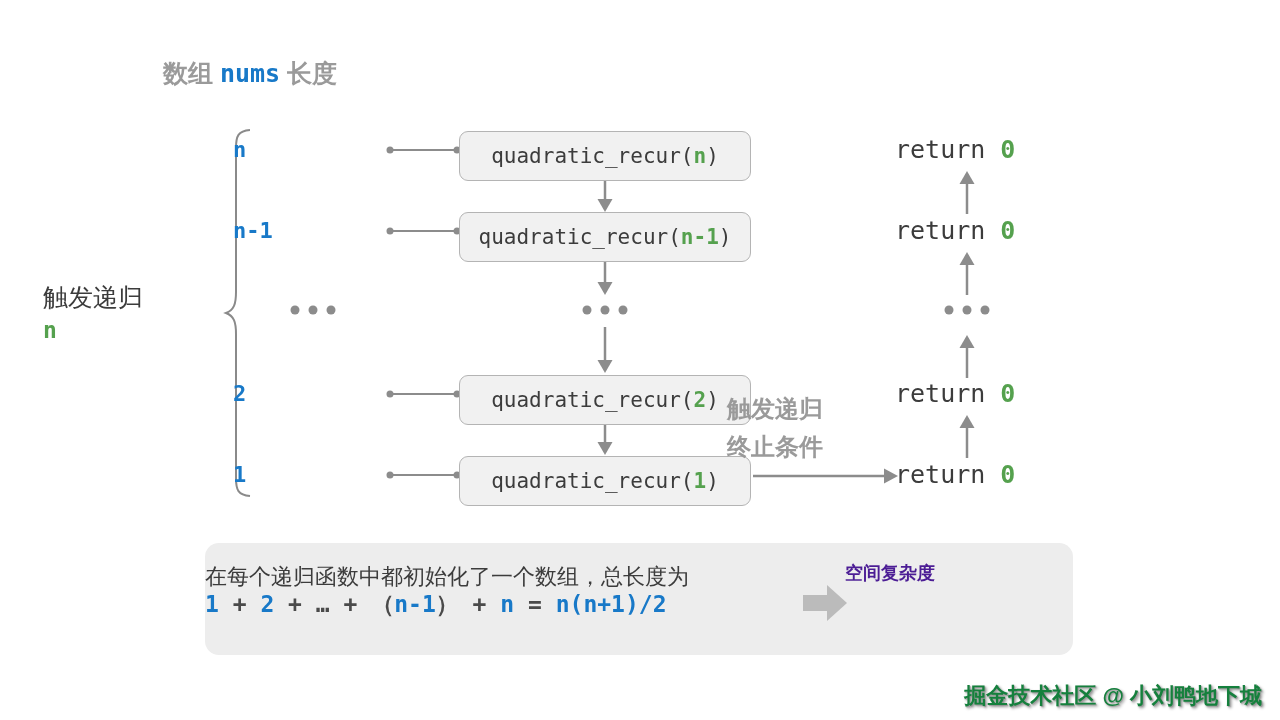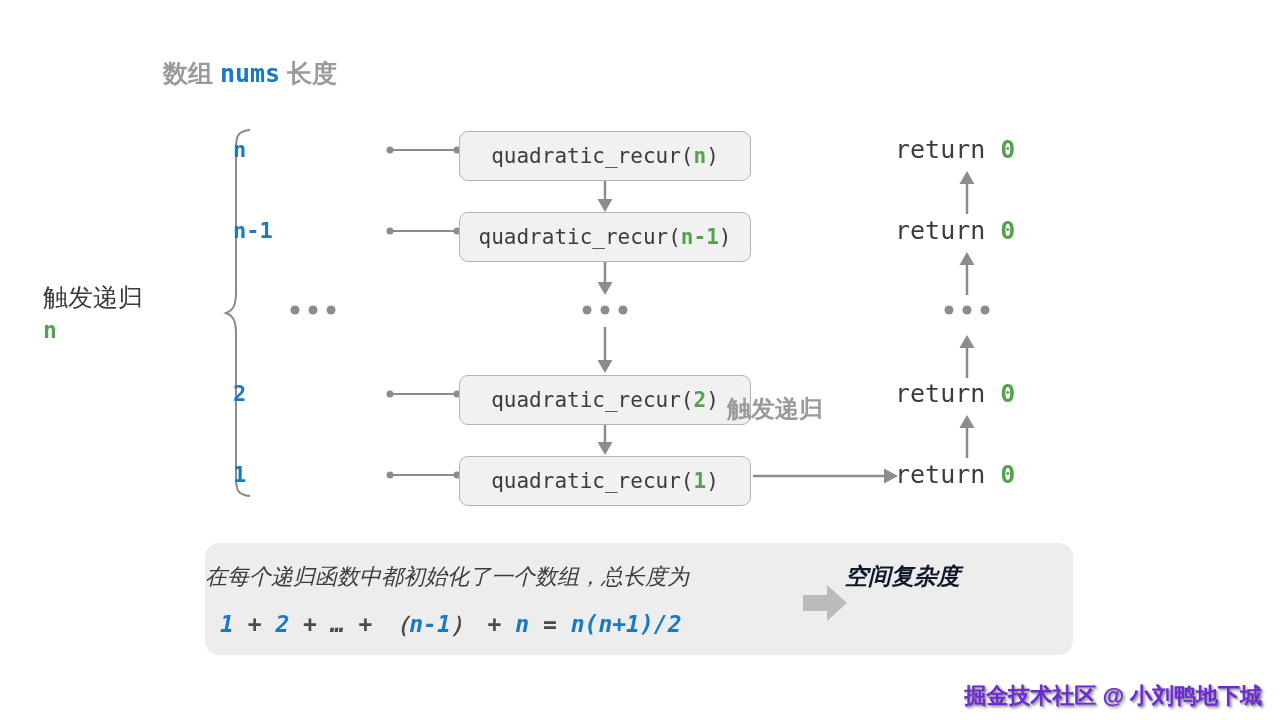--- a/index.html
+++ b/index.html
@@ -24,32 +24,32 @@
   .call-box{left:459px;width:292px;height:50px;background:var(--box-bg);
             border:1.5px solid var(--box-border);border-radius:9px;box-sizing:border-box;
             display:flex;align-items:center;justify-content:center;
             font-size:21px;color:var(--dark-text);}
   .call-arg{color:var(--green);font-weight:700;}
   .return-text{left:895px;width:140px;font-size:25px;color:var(--dark-text);line-height:28px;}
   .return-val{color:var(--green);font-weight:700;}
 
   .term-note{left:727px;width:200px;font-size:24px;font-weight:700;color:var(--gray-text);line-height:30px;}
 
-  .panel{left:205px;top:543px;width:868px;height:112px;background:var(--panel-bg);border-radius:14px;font-style:italic;}
+  .panel{left:205px;top:543px;width:868px;height:112px;background:var(--panel-bg);border-radius:14px;}
   .panel-line1{left:0;top:19px;width:570px;font-size:22px;color:var(--dark-text);}
-  .panel-line2{left:0;top:66px;width:570px;font-size:23px;font-weight:700;font-family:"DejaVu Sans Mono","Liberation Mono",monospace;margin-left:15px;}
+  .panel-line2{left:0;top:46px;width:570px;font-size:23px;font-weight:700;font-family:"DejaVu Sans Mono","Liberation Mono",monospace;}
   .f-blue{color:var(--blue);} .f-dark{color:#4a4a4a;}
-  .panel-result-title{left:640px;top:18px;width:230px;font-size:23px;font-weight:700;color:#0f172a;}
+  .panel-result-title{left:640px;top:18px;width:230px;font-size:18px;font-weight:700;color:#4c1d95;}
   .panel-result-value{left:640px;top:57px;width:230px;font-size:25px;font-weight:700;color:var(--orange);}
   .panel-result-value sup{font-size:15px;}
   .block-arrow-rect{left:598px;top:52px;width:24px;height:16px;background:#bbbbbb;}
   .block-arrow-tri{left:622px;top:42px;width:0;height:0;border-left:20px solid #bbbbbb;
                    border-top:18px solid transparent;border-bottom:18px solid transparent;}
 
-  .watermark{right:18px;top:681px;font-size:22px;font-weight:700;color:#6d28d9;
+  .watermark{right:18px;top:681px;font-size:22px;font-weight:700;color:#15803d;
              text-shadow:2px 2px 3px #8f8f8f, 1px 1px 1px #a8a8a8;white-space:nowrap;}
 
   svg line{stroke:var(--arrow);}
   svg circle{fill:var(--arrow);}
   svg polygon{fill:var(--arrow);}
   svg .brace{stroke:#8a8a8a;fill:none;}
 </style>
 </head>
 <body>
 
@@ -177,20 +177,21 @@
   <div class="abs call-box mono" style="top:456px;">
     <span>quadratic_recur(</span>
       <span class="call-arg">1</span>
       <span>)</span>
   </div>
   <div class="abs return-text center mono" style="top:461px;">
     <span>return </span><span class="return-val">0</span>
   </div>
 
   <div class="abs term-note center" style="top:394px;">触发递归</div>
+  <div class="abs term-note center" style="top:432px;">终止条件</div>
 
   <div class="abs panel">
     <div class="abs panel-line1 center">在每个递归函数中都初始化了一个数组，总长度为</div>
     <div class="abs panel-line2 center">
       <span class="f-blue">1</span><span class="f-dark"> + </span><span class="f-blue">2</span><span class="f-dark"> + </span><span class="f-dark">…</span><span class="f-dark"> + </span><span class="f-dark">（</span><span class="f-blue">n-1</span><span class="f-dark">）</span><span class="f-dark"> + </span><span class="f-blue">n</span><span class="f-dark"> = </span><span class="f-blue">n(n+1)/2</span>
     </div>
     <div class="abs block-arrow-rect"></div>
     <div class="abs block-arrow-tri"></div>
     <div class="abs panel-result-title center">空间复杂度</div>
   </div>

